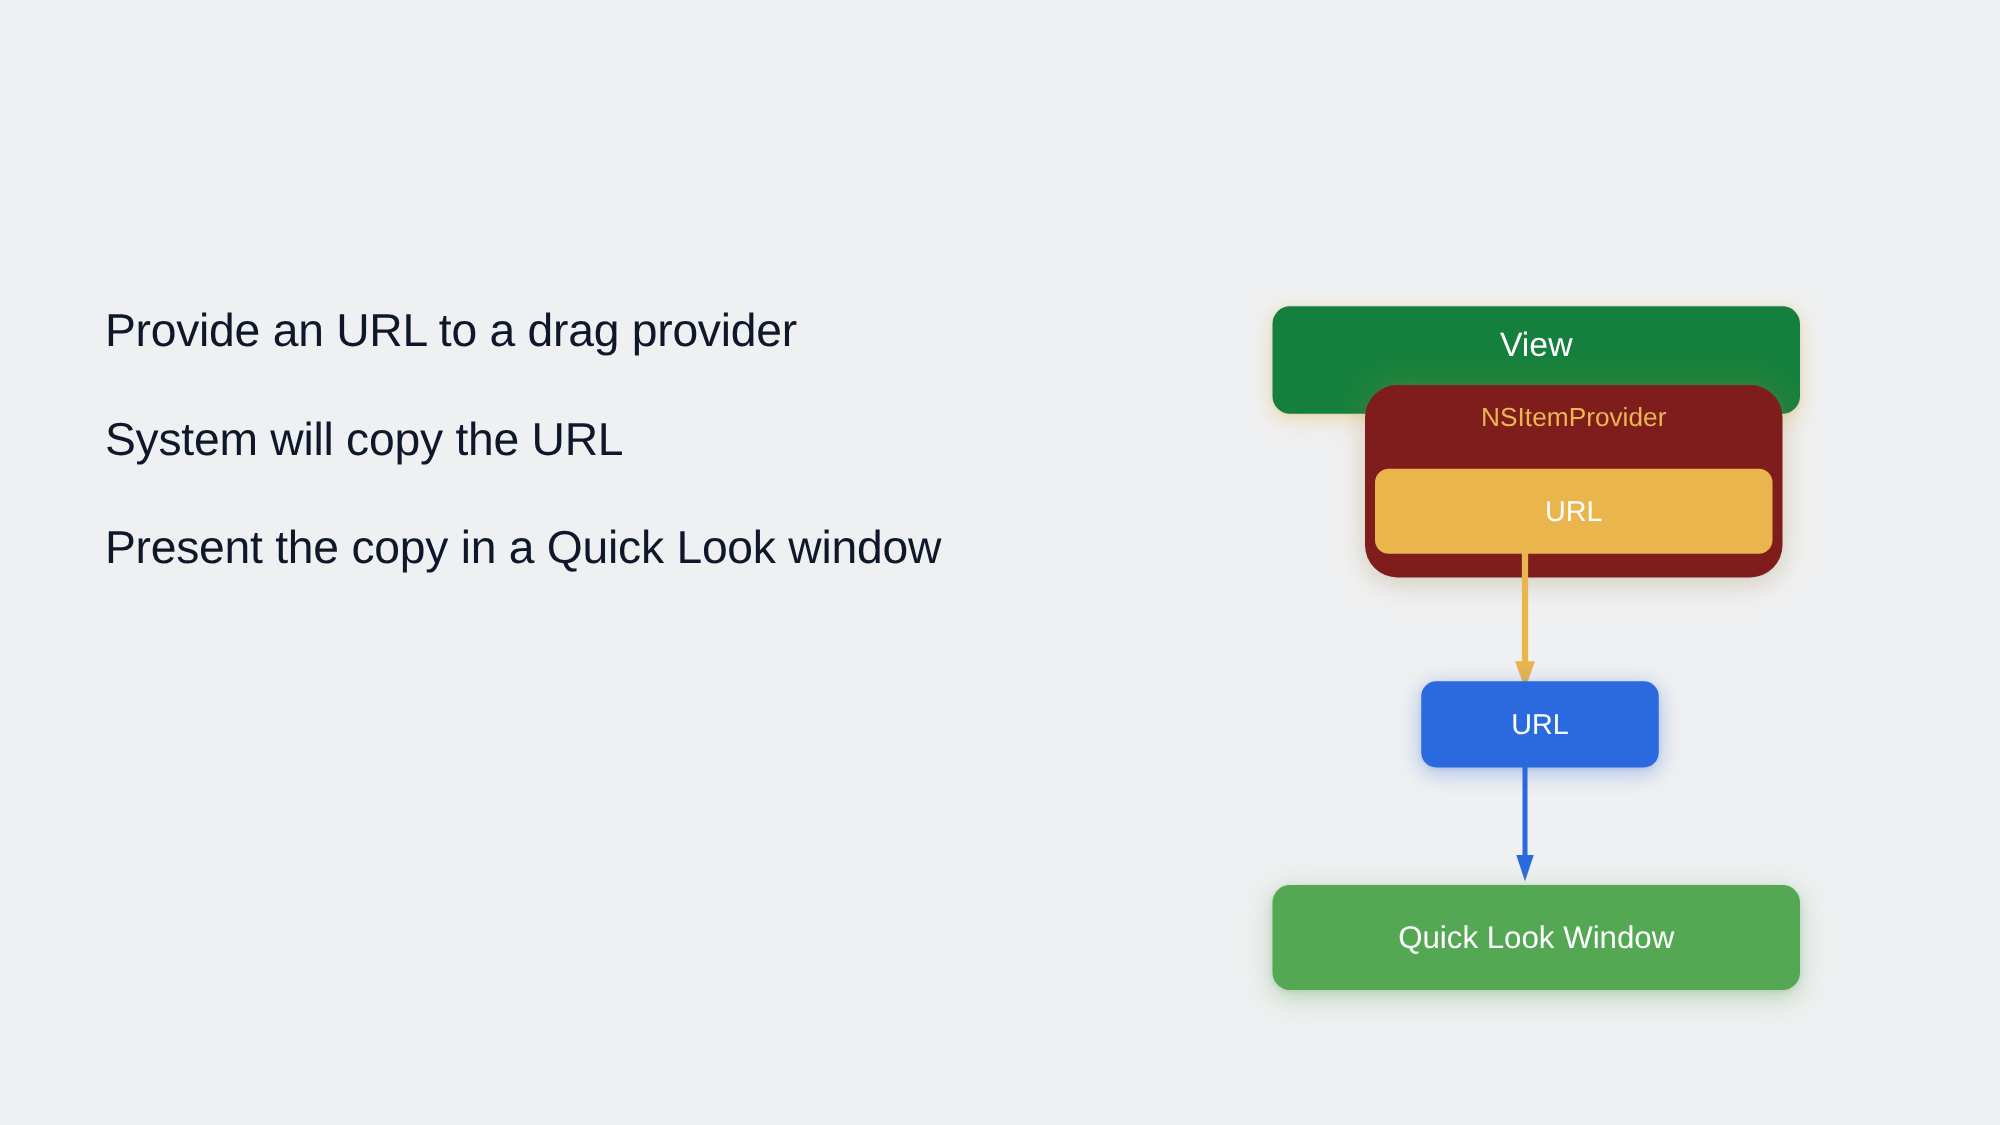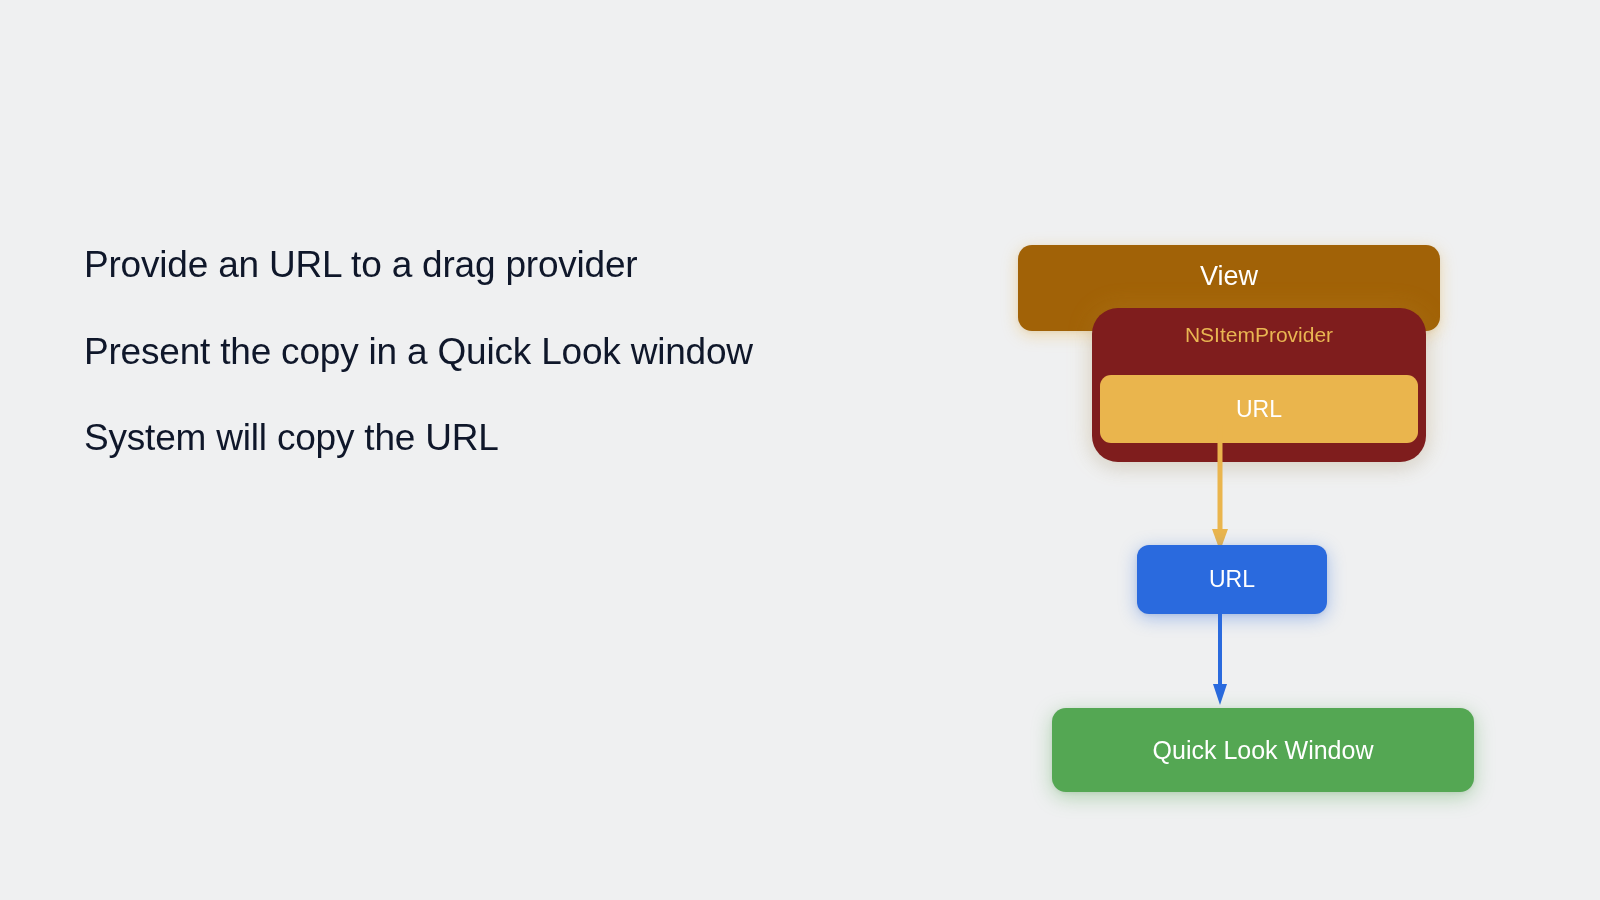--- a/index.html
+++ b/index.html
@@ -50,21 +50,21 @@
     color: #ffffff;
     border-radius: 14px;
   }
 
   
   #node-view {
     left: 28px;
     top: 20px;
     width: 422px;
     height: 86px;
-    background: #a16207;
+    background: #15803d;
     font-size: 27px;
     align-items: flex-start;
     padding-top: 16px;
     box-shadow: 0 4px 16px rgba(235,181,76,0.40),
                 0 1px 4px rgba(0,0,0,0.06);
   }
 
   
   #node-itemprovider {
     left: 102px;
@@ -119,38 +119,37 @@
   #node-quicklook {
     left: 28px;
     top: 483px;
     width: 422px;
     height: 84px;
     background: #54a753;
     font-size: 25px;
     border-radius: 14px;
     box-shadow: 0 5px 20px rgba(84,167,83,0.40),
                 0 1px 4px rgba(0,0,0,0.07);
-    margin-left: 34px;
   }
 
   
   .arrow-svg {
     position: absolute;
     overflow: visible;
   }
   #arrow-amber { left: 222px; top: 200px; }
   #arrow-blue  { left: 222px; top: 386px; }
 </style>
 </head>
 <body>
 
 <div id="bullet-list">
   <div class="bullet-line">Provide an URL to a drag provider</div>
+  <div class="bullet-line">System will copy the URL</div>
   <div class="bullet-line">Present the copy in a Quick Look window</div>
-  <div class="bullet-line">System will copy the URL</div>
 </div>
 
 <div id="diagram">
 
   <div class="node" id="node-view">
     <span>View</span>
   </div>
 
   <div class="node" id="node-itemprovider">
     <div id="itemprovider-label">NSItemProvider</div>

